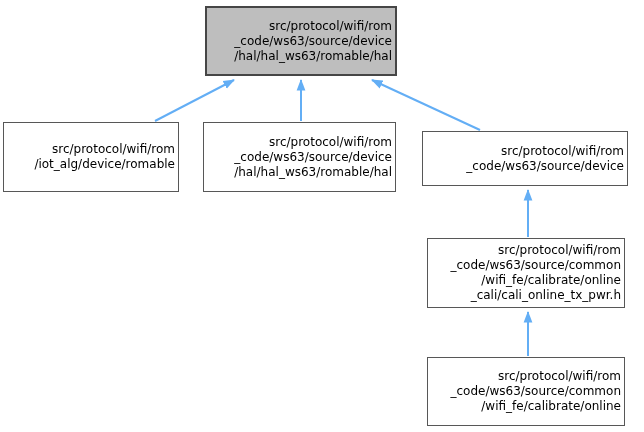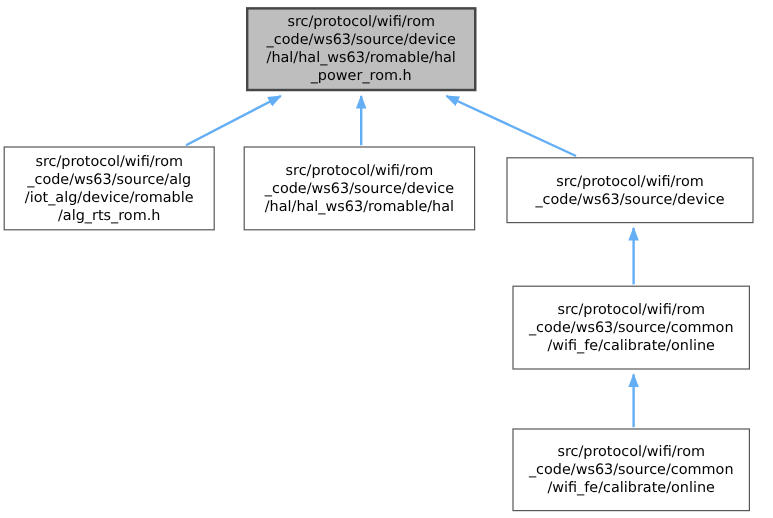--- a/index.html
+++ b/index.html
@@ -24,21 +24,21 @@
     pointer-events: none;
   }
   .node {
     position: absolute;
     box-sizing: border-box;
     background: #ffffff;
     border: 1px solid #575757;
     color: #000000;
     font-size: 12px;
     line-height: 15px;
-    text-align: center;
+    text-align: right;
     display: flex;
     flex-direction: column;
     justify-content: center;
     padding: 2px 3px;
     cursor: pointer;
     white-space: nowrap;
   }
   .node.current {
     background: #bebebe;
     border: 2px solid #464646;
@@ -61,45 +61,43 @@
     <line x1="301" y1="121" x2="301" y2="80" stroke="#63aef5" stroke-width="2" marker-end="url(#arrow)"></line>
     <line x1="480" y1="130" x2="372" y2="80" stroke="#63aef5" stroke-width="2" marker-end="url(#arrow)"></line>
     <line x1="528" y1="237" x2="528" y2="190" stroke="#63aef5" stroke-width="2" marker-end="url(#arrow)"></line>
     <line x1="528" y1="356" x2="528" y2="312" stroke="#63aef5" stroke-width="2" marker-end="url(#arrow)"></line>
   </svg>
 
   <div class="node current" style="left:205px; top:6px; width:192px; height:70px;">
     <span class="ln">src/protocol/wifi/rom</span>
     <span class="ln">_code/ws63/source/device</span>
     <span class="ln">/hal/hal_ws63/romable/hal</span>
-    <span class="ln">_power_rom.h</span>
   </div>
 
   <div class="node" style="left:3px; top:122px; width:176px; height:70px;">
     <span class="ln">src/protocol/wifi/rom</span>
-    <span class="ln">_code/ws63/source/alg</span>
     <span class="ln">/iot_alg/device/romable</span>
-    <span class="ln">/alg_rts_rom.h</span>
   </div>
 
   <div class="node" style="left:203px; top:122px; width:193px; height:70px;">
     <span class="ln">src/protocol/wifi/rom</span>
     <span class="ln">_code/ws63/source/device</span>
     <span class="ln">/hal/hal_ws63/romable/hal</span>
   </div>
 
   <div class="node" style="left:422px; top:131px; width:206px; height:55px;">
     <span class="ln">src/protocol/wifi/rom</span>
     <span class="ln">_code/ws63/source/device</span>
   </div>
 
   <div class="node" style="left:427px; top:238px; width:198px; height:70px;">
     <span class="ln">src/protocol/wifi/rom</span>
     <span class="ln">_code/ws63/source/common</span>
     <span class="ln">/wifi_fe/calibrate/online</span>
+    <span class="ln">_cali/cali_online_tx_pwr.h</span>
   </div>
 
   <div class="node" style="left:427px; top:357px; width:198px; height:69px;">
     <span class="ln">src/protocol/wifi/rom</span>
     <span class="ln">_code/ws63/source/common</span>
     <span class="ln">/wifi_fe/calibrate/online</span>
   </div>
 
 </div>
 

